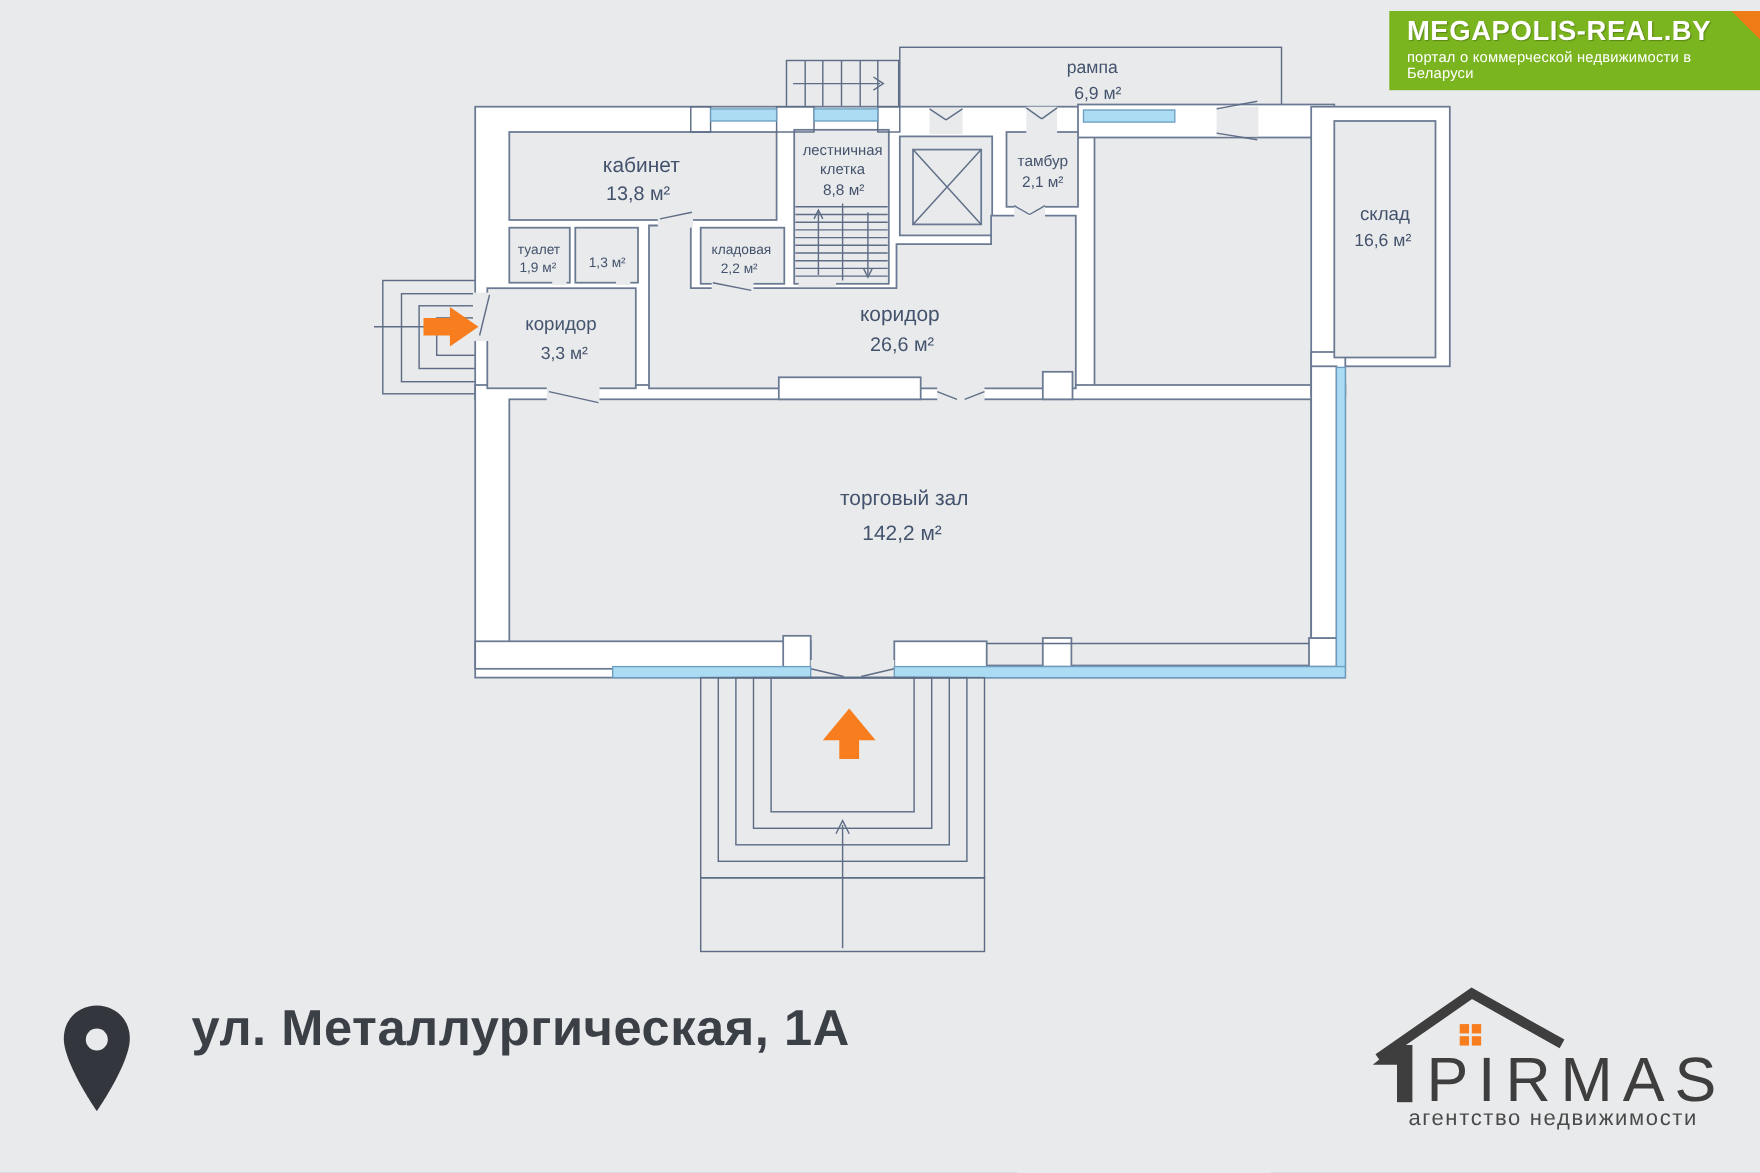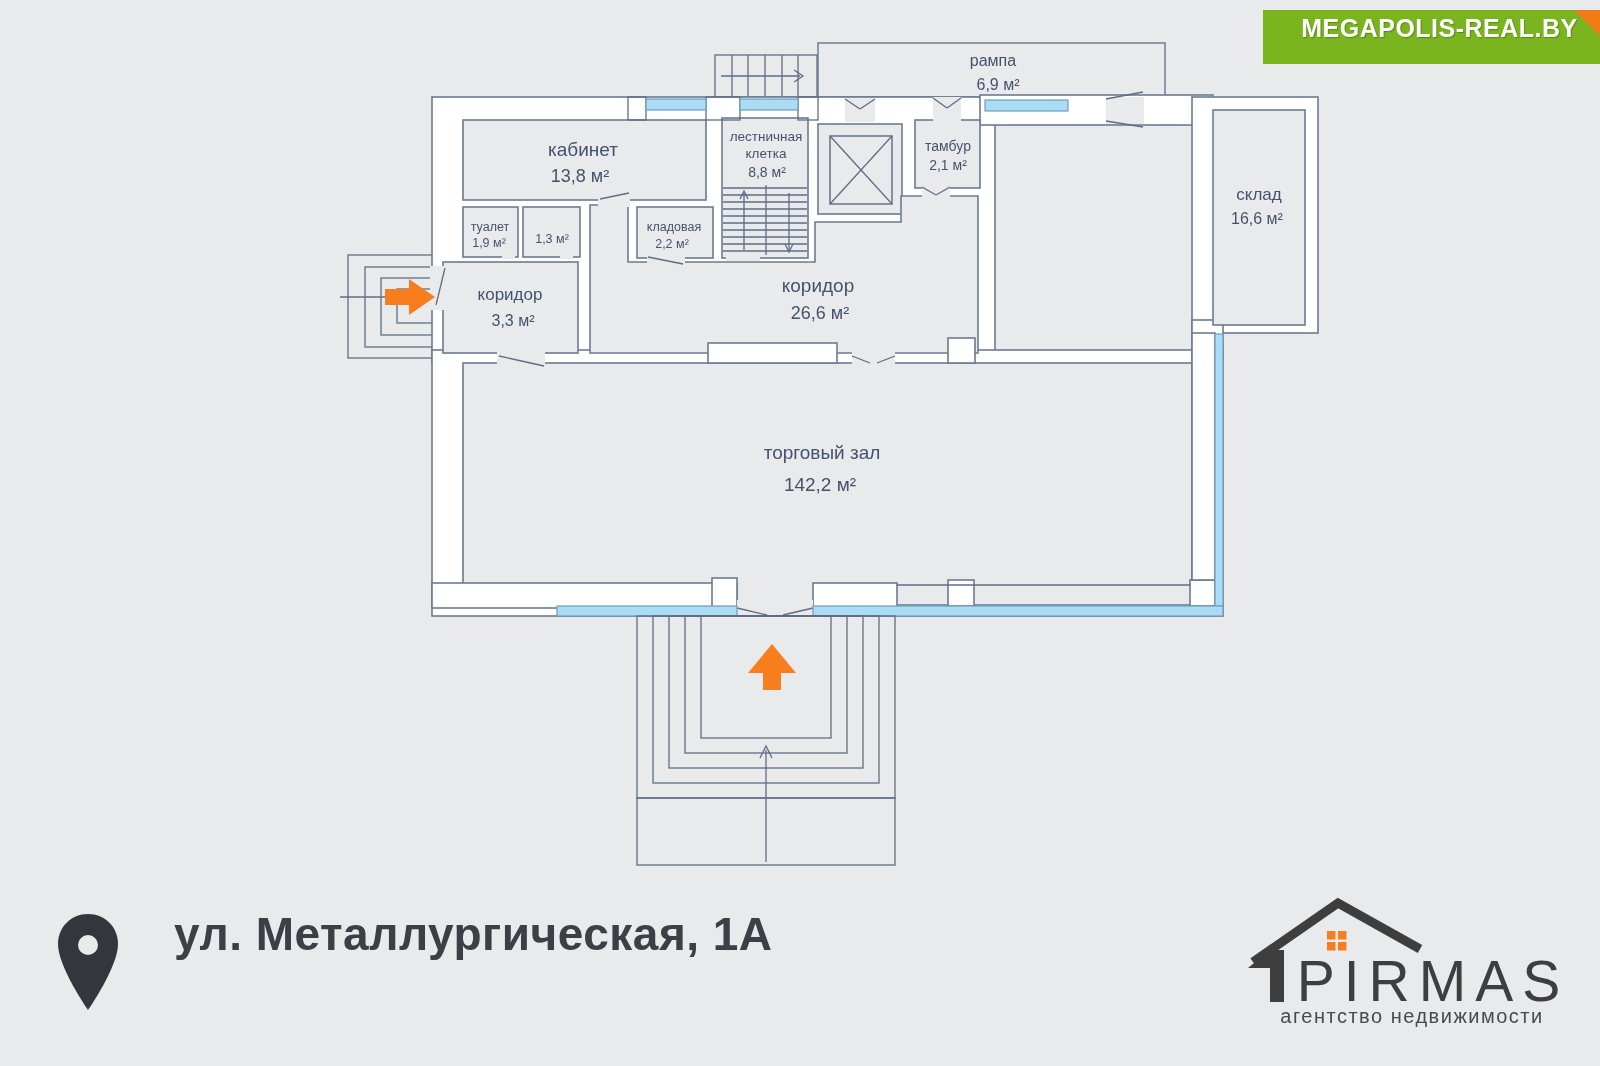--- a/index.html
+++ b/index.html
@@ -3,22 +3,22 @@
 <meta charset="utf-8">
 <style>
   html,body{margin:0;padding:0;background:#cfcfcf;}
   .canvas{position:relative;width:1600px;height:1066px;background:#e9eaeb;overflow:hidden;
           font-family:"Liberation Sans","DejaVu Sans",sans-serif;}
   .plan-svg{position:absolute;left:0;top:0;}
 
   .floor-label{position:absolute;left:88px;top:70px;font-size:57px;font-weight:bold;
                color:#3b4047;letter-spacing:1px;}
 
-  .banner{position:absolute;left:1263px;top:10px;width:337px;height:54px;background:#7ab41e;
-          color:#fff;box-sizing:border-box;padding:5px 0 0 16px;text-align:center;}
+  .banner{position:absolute;left:1263px;top:10px;width:337px;height:72px;background:#7ab41e;
+          color:#fff;box-sizing:border-box;padding:5px 0 0 16px;}
   .banner-title{font-size:25px;font-weight:bold;letter-spacing:.5px;line-height:1.1;
                 text-shadow:1px 1px 1px rgba(0,0,0,.25);}
   .banner-sub{font-size:13.4px;margin-top:1px;letter-spacing:.2px;}
   .banner-fold{position:absolute;top:0;right:0;width:0;height:0;
                border-top:26px solid #ef7c17;border-left:26px solid transparent;}
 
   .address{position:absolute;left:174px;top:903px;font-size:46px;font-weight:bold;
            color:#3b3f46;line-height:63px;letter-spacing:.5px;}
 
   
@@ -231,20 +231,21 @@
         <rect class="orange" x="1338" y="942" width="8.5" height="8.5" fill="#ef7c17"></rect>
       </g>
       <text x="1433" y="1001" font-size="57" font-weight="500" letter-spacing="9" text-anchor="middle" fill="#3e3e3e">PIRMAS</text>
       <text x="1412" y="1023" font-size="20" letter-spacing="1.5" text-anchor="middle" fill="#4a4a4a">агентство недвижимости</text>
     </g>
   </svg>
 
 
   <div class="banner">
     <div class="banner-title">MEGAPOLIS-REAL.BY</div>
+    <div class="banner-sub">портал о коммерческой недвижимости в Беларуси</div>
     <div class="banner-fold"></div>
   </div>
 
   <div class="address">
     <div>ул. Металлургическая, 1А</div>
   </div>
 
 </div>
 
 </body></html>

